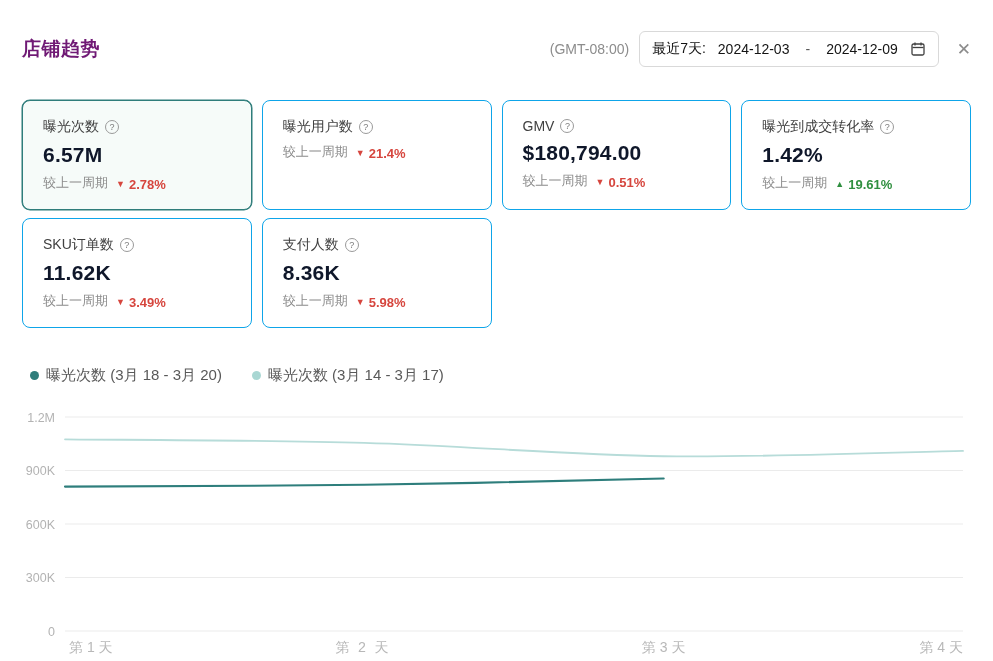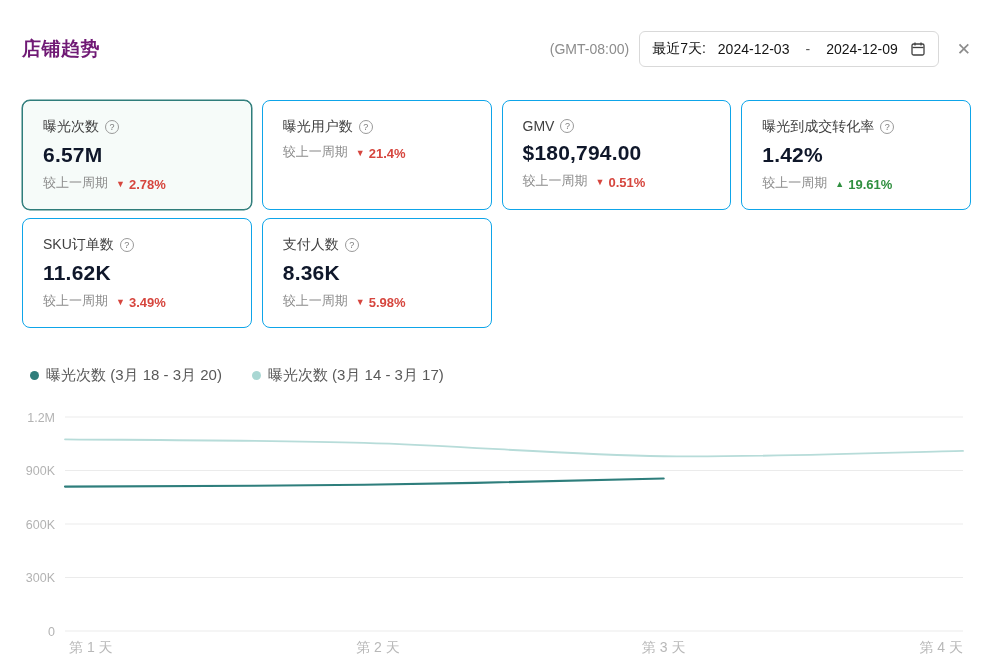--- a/index.html
+++ b/index.html
@@ -189,19 +189,19 @@
         <text x="33" y="129.5" text-anchor="end" class="tick-text">600K</text>
         <line x1="43" x2="941" y1="71.5" y2="71.5" stroke="#ebebeb" stroke-width="1"></line>
         <text x="33" y="76" text-anchor="end" class="tick-text">900K</text>
         <line x1="43" x2="941" y1="18" y2="18" stroke="#ebebeb" stroke-width="1"></line>
         <text x="33" y="22.5" text-anchor="end" class="tick-text">1.2M</text>
         <path d="M43,87.54999999999998C92.88888888888889,87.25277777777777 242.55555555555554,87.10416666666664 342.3333333333333,85.76666666666665C442.1111111111111,84.42916666666666 591.7777777777777,80.56527777777778 641.6666666666666,79.525" fill="none" stroke="#2e7e7c" stroke-width="2.2" stroke-linecap="round"></path>
         <path d="M43,40.29166666666666C92.88888888888889,40.886111111111106 242.55555555555554,41.034722222222236 342.3333333333333,43.85833333333335C442.1111111111111,46.68194444444446 541.8888888888888,55.89583333333335 641.6666666666666,57.23333333333335C741.4444444444445,58.57083333333335 891.1111111111111,52.775 941,51.883333333333326" fill="none" stroke="#b7dcd9" stroke-width="1.8" stroke-linecap="round"></path>
       </svg>
     <div class="x-labels" id="x-labels">
         <span style="left: 43px; transform: translateX(4px);">第 1 天</span>
-        <span style="left: 356px; transform: translateX(-50%);">第 2 天</span>
+        <span style="left: 340px; transform: translateX(-50%); font-family: Liberation Mono, monospace;">第 2 天</span>
         <span style="left: 641.667px; transform: translateX(-50%);">第 3 天</span>
         <span style="left: 941px; transform: translateX(-100%);">第 4 天</span>
       </div>
   </div>
 
 </div>
 
 </body></html>

